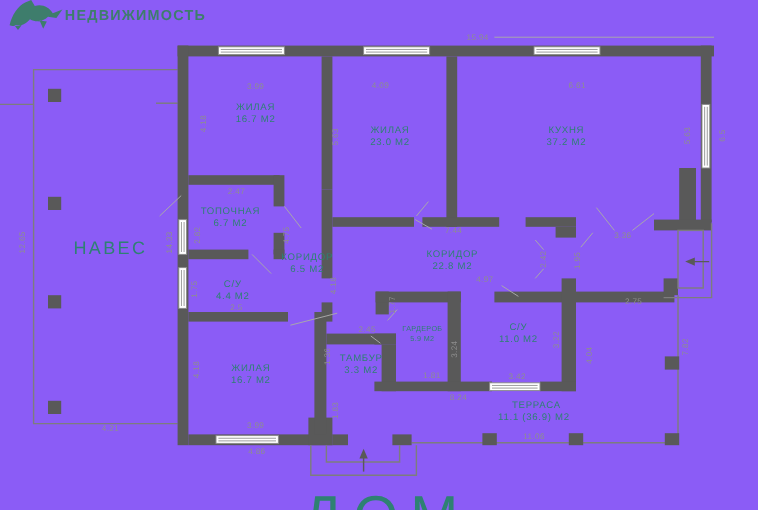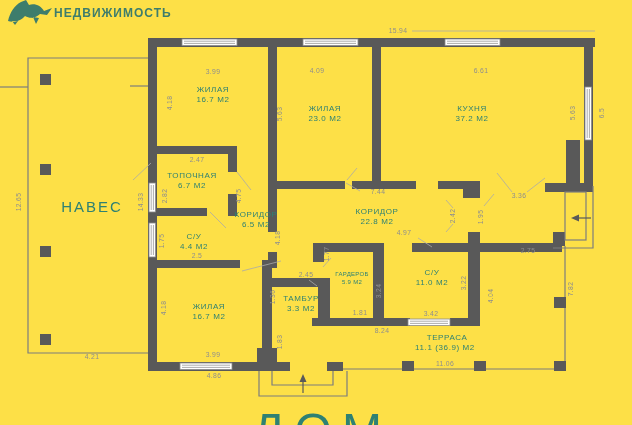--- a/index.html
+++ b/index.html
@@ -1,16 +1,16 @@
 <!DOCTYPE html>
 <html><head>
 <meta charset="utf-8">
 <style>
   html,body{margin:0;padding:0;background:#fff;}
-  .stage{position:relative;width:632px;height:425px;background:#fde047;overflow:hidden;
+  .stage{position:relative;width:632px;height:425px;background:#8b5cf6;overflow:hidden;
          font-family:"Liberation Sans",sans-serif;}
   svg{position:absolute;left:0;top:0;}
   .wall{fill:#595959;}
   .thin2{stroke:#7d7d7d;stroke-width:1.2;fill:none;}
   .leader{stroke:#a9a9a9;stroke-width:0.8;fill:none;}
   .win{fill:#ffffff;stroke:#8a8a8a;stroke-width:0.8;}
   .winline{stroke:#8a8a8a;stroke-width:0.7;}
   .dim{font-size:6.8px;fill:#8e8e8e;letter-spacing:0.3px;}
   .room{font-size:8px;fill:#2e8173;letter-spacing:0.6px;}
   .room-sm{font-size:6px;fill:#2e8173;letter-spacing:0.3px;}

